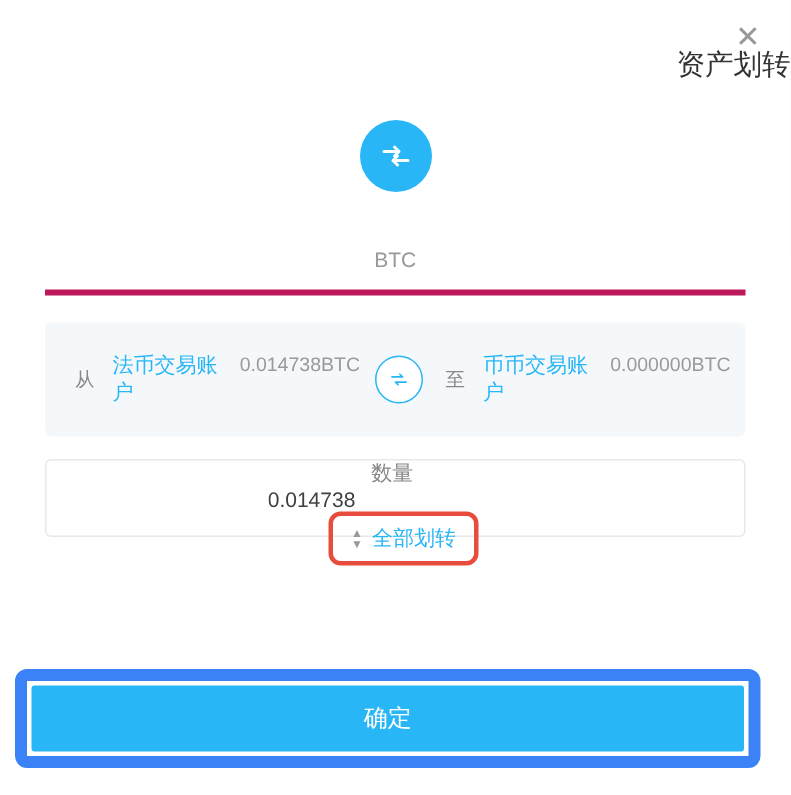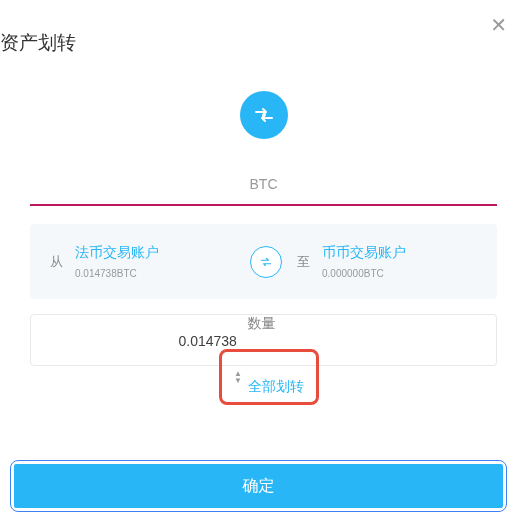--- a/index.html
+++ b/index.html
@@ -24,44 +24,44 @@
     .close-btn {
       position: absolute;
       top: 15px;
       right: 20px;
       font-size: 20px;
       color: #999;
       cursor: pointer;
       line-height: 1;
     }
     .title {
-      text-align: left;
+      text-align: right;
       font-size: 19px;
       font-weight: 500;
       color: #333;
       margin-top: 10px;
-      margin-bottom: 35px;
+      margin-bottom: 24px;
     }
     .icon-circle {
       width: 48px;
       height: 48px;
       background: #29b6f6;
       border-radius: 50%;
       margin: 0 auto 25px;
       display: flex;
       align-items: center;
       justify-content: center;
     }
     .icon-circle svg {
       width: 24px;
       height: 24px;
     }
     .tabs {
       display: flex;
-      border-bottom: 2px solid #be185d;
+      border-bottom: 4px solid #be185d;
       margin: 0 30px;
     }
     .tab {
       flex: 1;
       text-align: center;
       padding: 12px 0;
       font-size: 14px;
       color: #999;
       cursor: pointer;
     }
@@ -84,29 +84,29 @@
     }
     .transfer-side.right {
       padding-left: 5px;
     }
     .side-label {
       font-size: 13px;
       color: #888;
     }
     .side-content {
       display: flex;
-      flex-direction: column;
+      flex-direction: row;
       gap: 6px;
     }
     .account-name {
       font-size: 14px;
       color: #29b6f6;
     }
     .account-balance {
-      font-size: 10px;
+      font-size: 13px;
       color: #999;
     }
     .swap-btn {
       width: 32px;
       height: 32px;
       border: 1px solid #29b6f6;
       border-radius: 50%;
       display: flex;
       align-items: center;
       justify-content: center;
@@ -153,28 +153,27 @@
     .stepper {
       display: flex;
       flex-direction: column;
       font-size: 8px;
       color: #999;
       line-height: 7px;
     }
     .all-transfer-text {
       font-size: 14px;
       color: #29b6f6;
-      margin-top: 20px;
     }
     .confirm-wrap {
       position: absolute;
       bottom: 18px;
       left: 10px;
       right: 20px;
-      border: 1px solid #3b82f6;
+      border: 8px solid #3b82f6;
       border-radius: 8px;
       padding: 3px;
     }
     .confirm-btn {
       width: 100%;
       height: 44px;
       background: #29b6f6;
       border: none;
       color: #fff;
       font-size: 16px;

